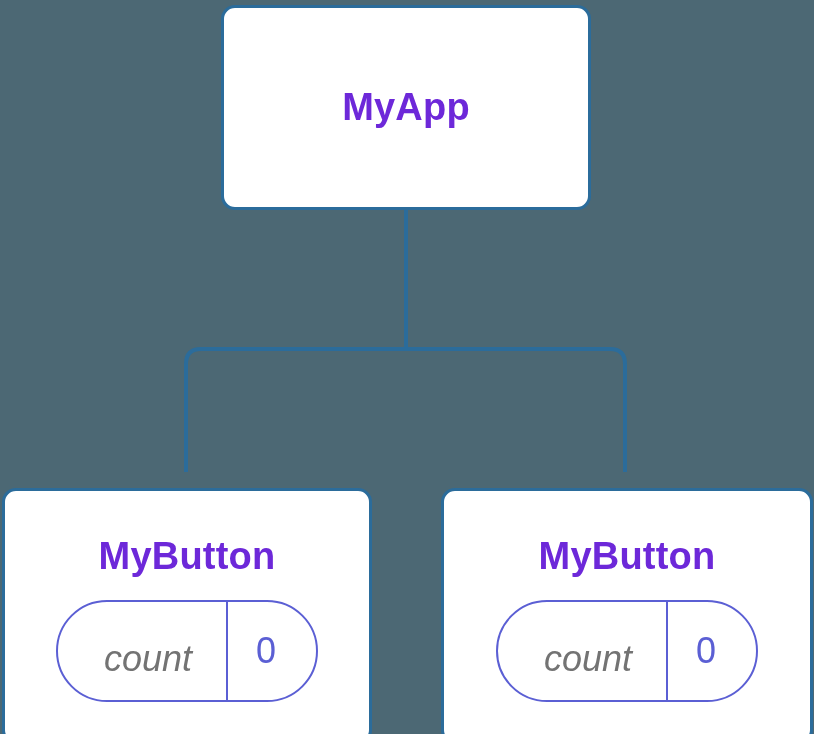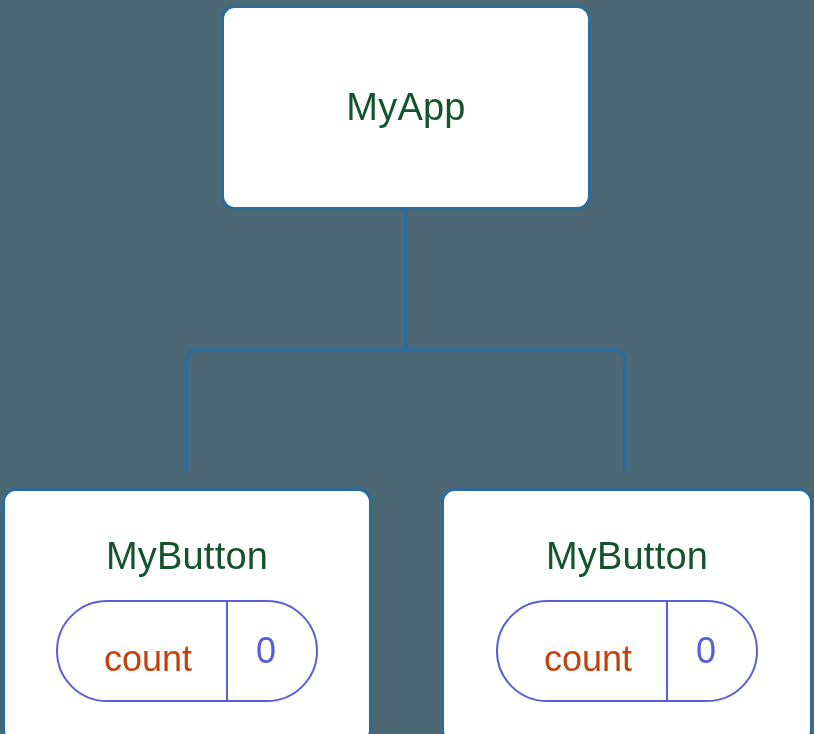--- a/index.html
+++ b/index.html
@@ -35,23 +35,23 @@
     z-index: 2;
     background: #ffffff;
     border: 3px solid #2b6c9b;
     border-radius: 14px;
     box-sizing: border-box;
     display: flex;
     flex-direction: column;
     align-items: center;
   }
   .node-title {
-    color: #14532d;
+    color: #6d28d9;
     font-size: 38px;
-    font-weight: 400;
+    font-weight: 700;
     letter-spacing: 0.2px;
     white-space: nowrap;
   }
 
   
   #node-root {
     left: 221px;
     top: 5px;
     width: 370px;
     height: 205px;
@@ -83,23 +83,24 @@
     box-sizing: border-box;
     display: flex;
     align-items: stretch;
     background: #ffffff;
   }
   .pill-key {
     display: flex;
     align-items: center;
     justify-content: center;
     padding: 16px 34px 0 46px;
-    color: #c2410c;
+    color: #737373;
     font-size: 36px;
     white-space: nowrap;
+    font-style: italic;
   }
   .pill-divider {
     width: 2px;
     background: #5b5fd4;
     flex: none;
   }
   .pill-value {
     display: flex;
     align-items: center;
     justify-content: center;

